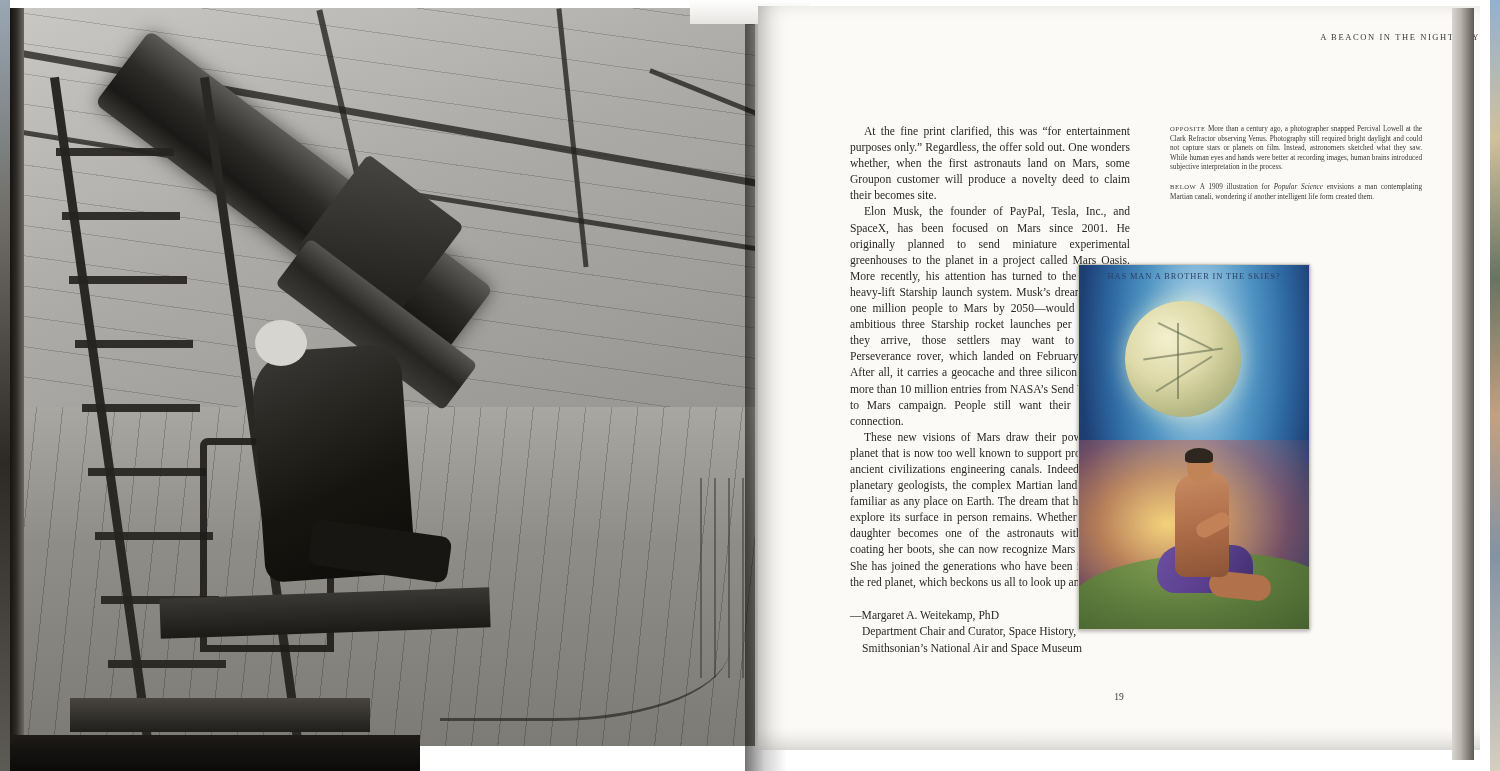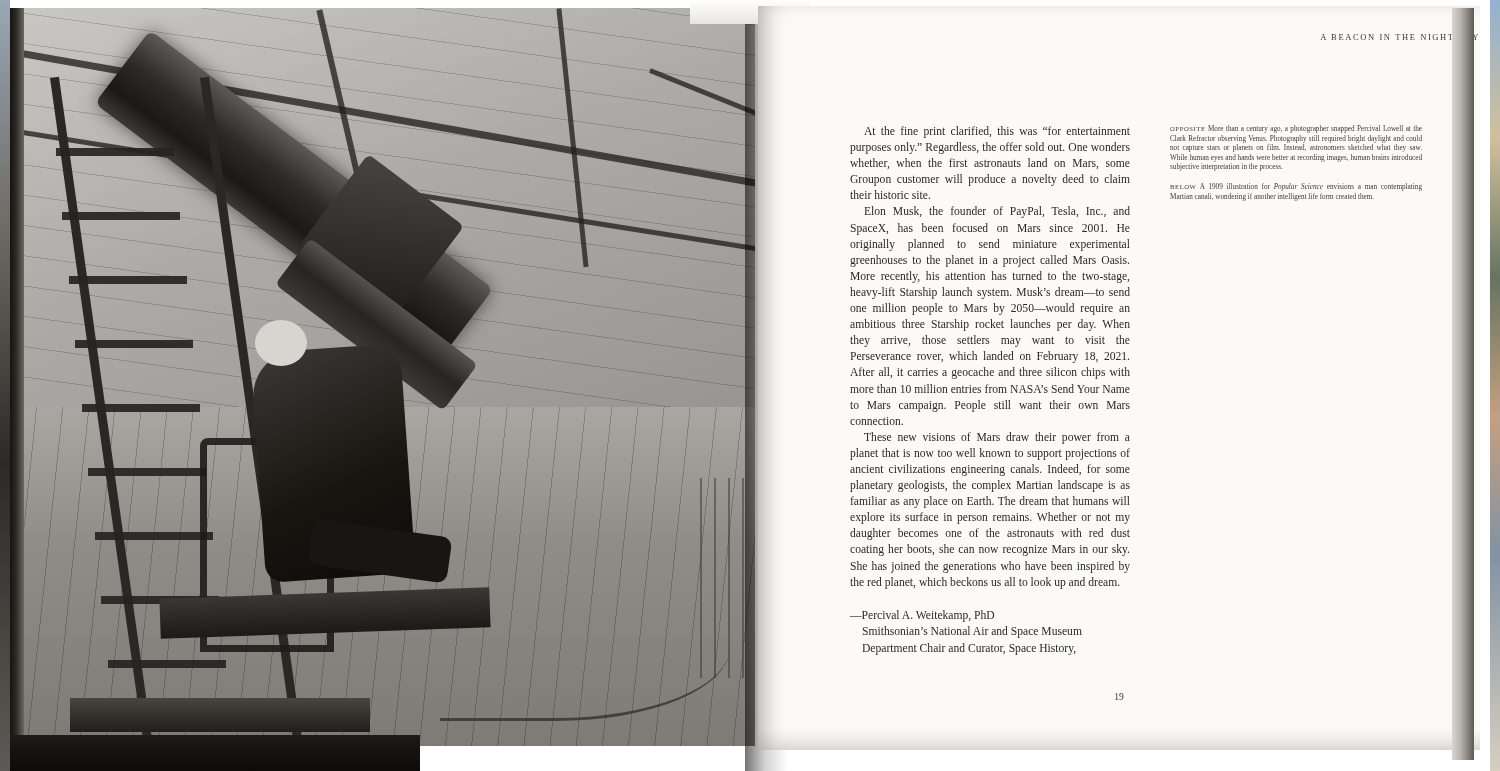--- a/index.html
+++ b/index.html
@@ -441,44 +441,65 @@
     <div class="gutter"></div>
     <div class="spine-top"></div>
 
     <div class="right-page">
 
       <div class="running-head">A Beacon in the Night Sky</div>
 
       <div class="columns">
 
         <div class="col-main">
-          <p class="first">At the fine print clarified, this was “for entertainment purposes only.” Regardless, the offer sold out. One wonders whether, when the first astronauts land on Mars, some Groupon customer will produce a novelty deed to claim their historic site.</p>
+          <p class="first">At the fine print clarified, this was “for entertainment purposes only.” Regardless, the offer sold out. One wonders whether, when the first astronauts land on Mars, some Groupon customer will produce a novelty deed to claim their becomes site.</p>
           <p>Elon Musk, the founder of PayPal, Tesla, Inc., and SpaceX, has been focused on Mars since 2001. He originally planned to send miniature experimental greenhouses to the planet in a project called Mars Oasis. More recently, his attention has turned to the two-stage, heavy-lift Starship launch system. Musk’s dream—to send one million people to Mars by 2050—would require an ambitious three Starship rocket launches per day. When they arrive, those settlers may want to visit the Perseverance rover, which landed on February 18, 2021. After all, it carries a geocache and three silicon chips with more than 10 million entries from NASA’s Send Your Name to Mars campaign. People still want their own Mars connection.</p>
           <p>These new visions of Mars draw their power from a planet that is now too well known to support projections of ancient civilizations engineering canals. Indeed, for some planetary geologists, the complex Martian landscape is as familiar as any place on Earth. The dream that humans will explore its surface in person remains. Whether or not my daughter becomes one of the astronauts with red dust coating her boots, she can now recognize Mars in our sky. She has joined the generations who have been inspired by the red planet, which beckons us all to look up and dream.</p>
 
           <div class="signature">
-            <span class="ln">—Percival A. Weitekamp, PhD</span>
+            <span class="ln">—Margaret A. Weitekamp, PhD</span>
+            <span class="ln indent">Department Chair and Curator, Space History,</span>
             <span class="ln indent">Smithsonian’s National Air and Space Museum</span>
-            <span class="ln indent">Department Chair and Curator, Space History,</span>
           </div>
         </div>
 
         <div class="col-caption">
           <p>
             <span class="cap-lead">Opposite</span>
             <span>More than a century ago, a photographer snapped Percival Lowell at the Clark Refractor observing Venus. Photography still required bright daylight and could not capture stars or planets on film. Instead, astronomers sketched what they saw. While human eyes and hands were better at recording images, human brains introduced subjective interpretation in the process.</span>
           </p>
           <p>
             <span class="cap-lead">Below</span>
             <span>A 1909 illustration for </span><span class="ital">Popular Science</span><span> envisions a man contemplating Martian canali, wondering if another intelligent life form created them.</span>
           </p>
         </div>
       </div>
 
       <div class="folio">19</div>
       <div class="page-shadow-bottom"></div>
       <div class="right-edge"></div>
     </div>
 
+    <div class="illo">
+      <div class="illo-sky"></div>
+      <div class="illo-glow"></div>
+
+      <div class="planet">
+        <div class="canal" style="left:18px;top:52px;width:80px;height:2px;transform:rotate(-8deg);"></div>
+        <div class="canal" style="left:30px;top:34px;width:60px;height:2px;transform:rotate(26deg);"></div>
+        <div class="canal" style="left:26px;top:72px;width:66px;height:2px;transform:rotate(-32deg);"></div>
+        <div class="canal" style="left:52px;top:22px;width:2px;height:76px;"></div>
+      </div>
+
+      <div class="ground"></div>
+      <div class="figure-cloth"></div>
+      <div class="figure-leg"></div>
+      <div class="figure-body"></div>
+      <div class="figure-arm"></div>
+      <div class="figure-head"></div>
+      <div class="figure-hair"></div>
+
+      <div class="illo-title">Has Man a Brother in the Skies?</div>
+    </div>
 
     <div class="outer-scraps"></div>
   </div>
 </div>
 
 </body></html>

